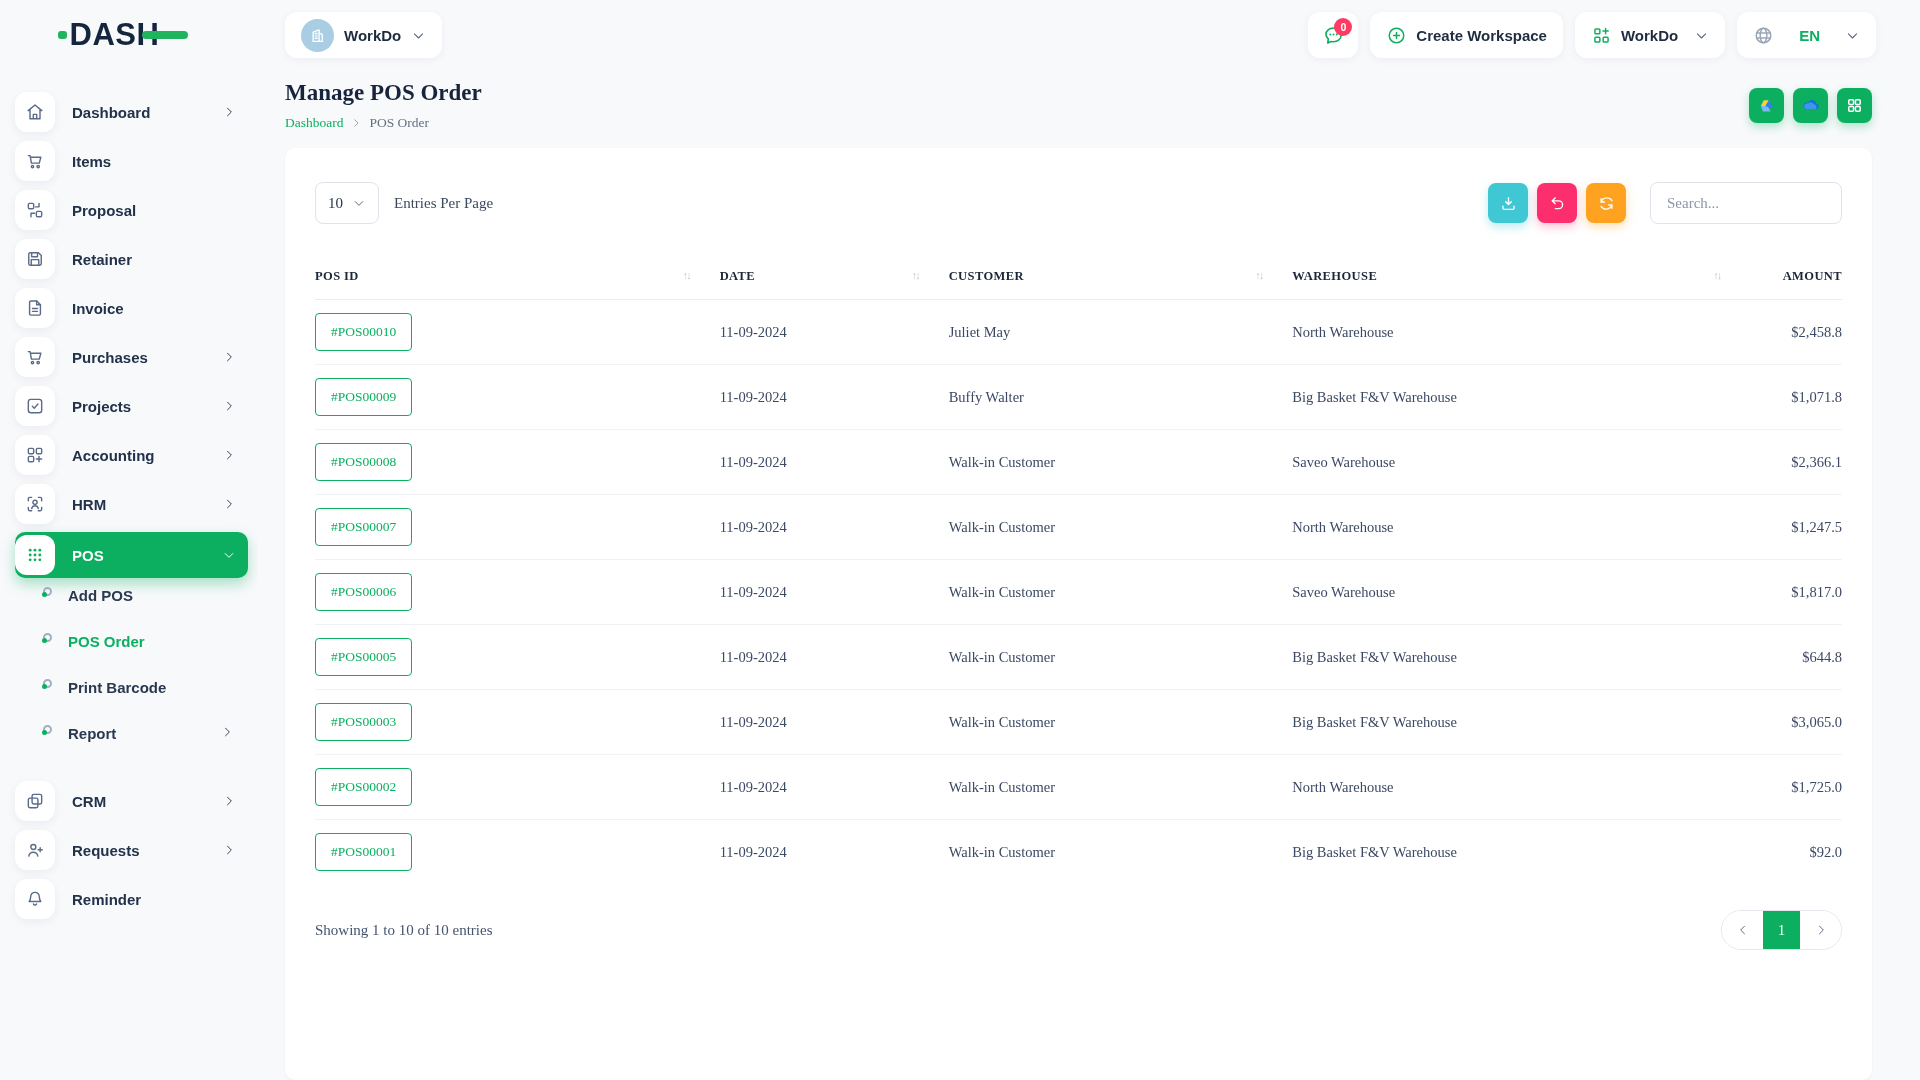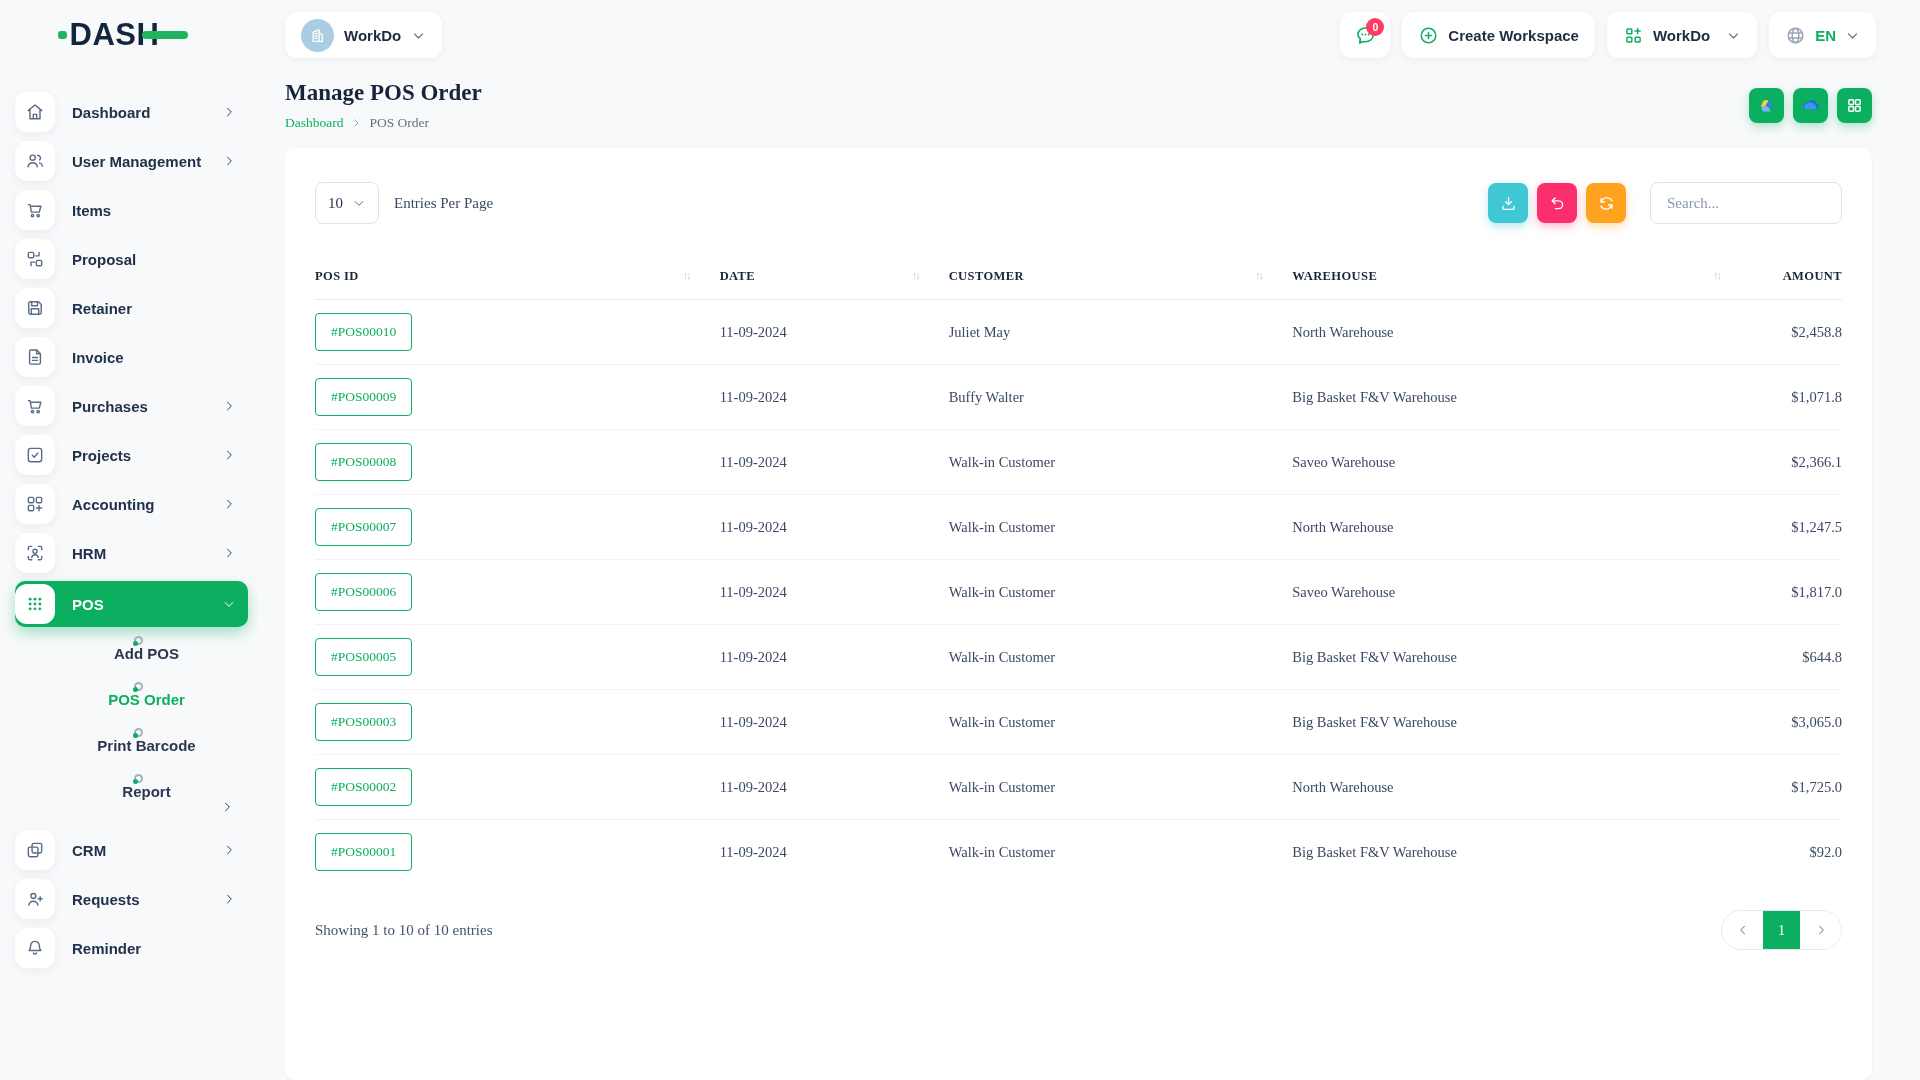--- a/index.html
+++ b/index.html
@@ -18,37 +18,37 @@
           padding:0 16px; box-shadow:0 2px 8px rgba(18,38,63,.05); font-size:15px; font-weight:600; color:#1f2c40; }
   .ws-pill { margin-left:27px; gap:10px; }
   .ws-avatar { width:33px; height:33px; border-radius:50%; background:#a9cde2; display:flex; align-items:center; justify-content:center; color:#fff; }
   .chev { color:#59687f; }
   .topbar-right { margin-left:auto; display:flex; gap:12px; align-items:center; }
   .msg-pill { position:relative; width:50px; justify-content:center; padding:0; color:#0caf60; }
   .msg-badge { position:absolute; top:6px; right:6px; min-width:18px; height:18px; border-radius:9px;
                background:#ff3b63; color:#fff; font-size:10.5px; font-weight:700; display:flex; align-items:center; justify-content:center; padding:0 5px; }
   .cw-pill { gap:9px; } .cw-pill .plus { color:#0caf60; }
   .wd-pill { gap:9px; } .wd-pill .grid { color:#0caf60; }
-  .lang-pill { gap:9px; } .lang-pill .globe { color:#9aa6b8; } .lang-pill .lang { color:#0caf60; font-weight:700; }
+  .lang-pill { gap:25px; } .lang-pill .globe { color:#9aa6b8; } .lang-pill .lang { color:#0caf60; font-weight:700; }
 
   
   .app-row { display:flex; height:1010px; }
 
   
   .sidebar { width:258px; flex:none; padding:14px 0 0; overflow:hidden; }
   .nav-item { display:flex; align-items:center; height:42px; margin:7px 10px 7px 15px; padding-right:12px; cursor:pointer; }
   .nav-icon { width:40px; height:40px; border-radius:12px; background:#fff; box-shadow:0 3px 10px rgba(20,35,60,.06);
               display:flex; align-items:center; justify-content:center; color:#5b6b88; flex:none; }
   .nav-label { margin-left:17px; font-size:15px; font-weight:600; color:#22324a; }
   .nav-chev { margin-left:auto; color:#33415a; }
   .nav-item.active { background:#0caf60; border-radius:10px; height:46px; box-shadow:0 6px 14px rgba(12,175,96,.35); }
   .nav-item.active .nav-icon { color:#0caf60; box-shadow:none; }
   .nav-item.active .nav-label, .nav-item.active .nav-chev { color:#fff; }
   .subnav { padding:2px 0 2px 0; }
-  .subnav-item { display:flex; align-items:center; height:46px; padding:0 24px 0 43px; cursor:pointer;flex-direction:column; }
+  .subnav-item { display:flex; height:46px; padding:0 24px 0 43px; cursor:pointer; }
   .bullet { position:relative; width:9px; height:9px; border:2px solid #9fb0c0; border-radius:50%; flex:none; }
   .bullet::after { content:""; position:absolute; left:-3px; bottom:-3px; width:5px; height:5px; border-radius:50%; background:#0caf60; }
   .subnav-label { margin-left:16px; font-size:15px; font-weight:600; color:#2a3950; }
   .subnav-item.active .subnav-label { color:#0caf60; }
   .subnav-item .nav-chev { margin-left:auto; }
 
   
   .content { flex:1; padding:10px 48px 0 27px; display:flex; flex-direction:column; overflow:hidden;font-family:Liberation Serif, serif; }
   .page-head { display:flex; align-items:flex-start; justify-content:space-between; }
   .page-title { font-size:23px; font-weight:700; color:#17243c; }
@@ -294,33 +294,20 @@
 <div class="app-row">
 
   <nav class="sidebar">
     <div class="nav-item">
       <span class="nav-icon">
           <svg class="ic" width="20" height="20">
             <use href="#i-home"></use>
           </svg>
         </span>
       <span class="nav-label">Dashboard</span>
-      <span class="nav-chev">
-          <svg class="ic" width="14" height="14">
-            <use href="#i-chev-r"></use>
-          </svg>
-        </span>
-    </div>
-    <div class="nav-item">
-      <span class="nav-icon">
-          <svg class="ic" width="20" height="20">
-            <use href="#i-users"></use>
-          </svg>
-        </span>
-      <span class="nav-label">User Management</span>
       <span class="nav-chev">
           <svg class="ic" width="14" height="14">
             <use href="#i-chev-r"></use>
           </svg>
         </span>
     </div>
     <div class="nav-item">
       <span class="nav-icon">
           <svg class="ic" width="20" height="20">
             <use href="#i-cart"></use>

